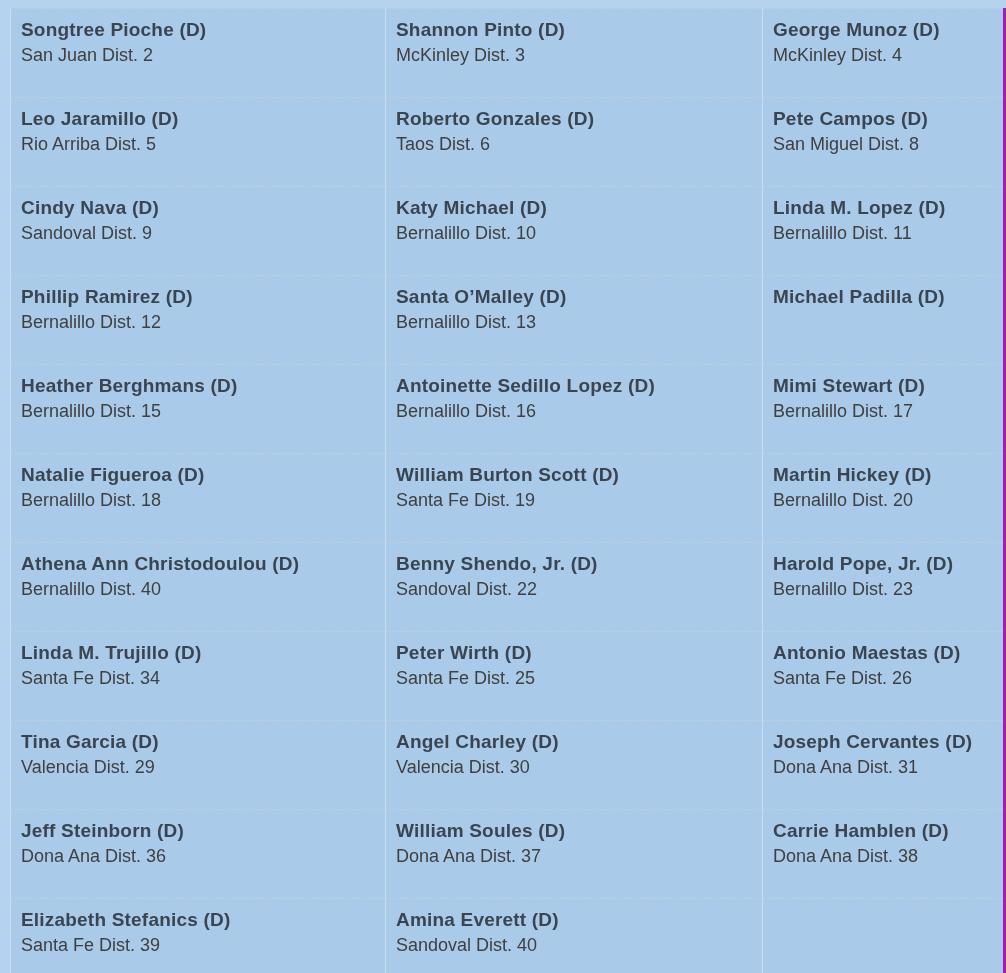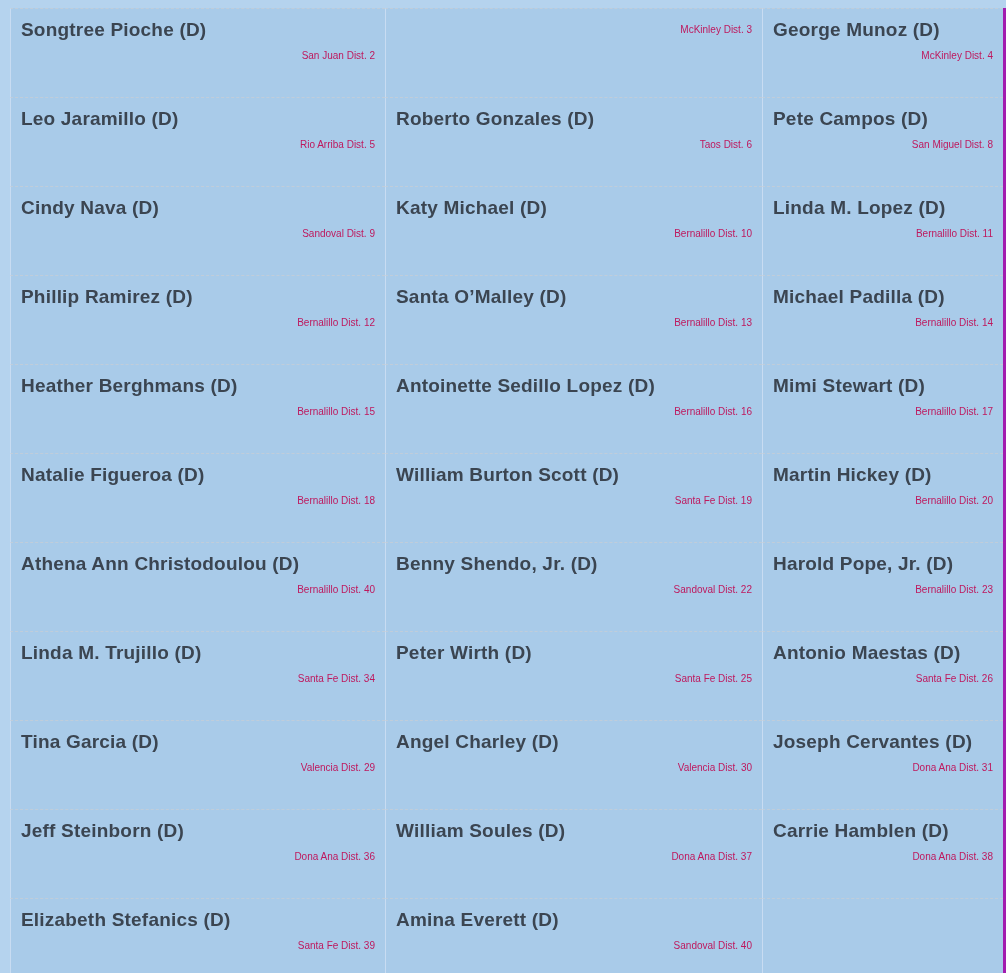--- a/index.html
+++ b/index.html
@@ -36,38 +36,38 @@
   }
   .member-name {
     font-size: 19px;
     font-weight: bold;
     line-height: 26px;
     color: #3b4551;
     letter-spacing: 0.2px;
     white-space: nowrap;
   }
   .member-district {
-    font-size: 10px;
+    font-size: 18px;
     line-height: 21px;
     margin-top: 2px;
-    color: #be185d;
+    color: #404040;
     white-space: nowrap;
-    text-align: right;
   }
 </style>
 </head>
 <body>
 
 <div class="members-grid">
   <div class="member-card">
     <div class="member-name">Songtree Pioche (D)</div>
     <div class="member-district">San Juan Dist. 2</div>
   </div>
 
   <div class="member-card">
+    <div class="member-name">Shannon Pinto (D)</div>
     <div class="member-district">McKinley Dist. 3</div>
   </div>
 
   <div class="member-card">
     <div class="member-name">George Munoz (D)</div>
     <div class="member-district">McKinley Dist. 4</div>
   </div>
 
   <div class="member-card">
     <div class="member-name">Leo Jaramillo (D)</div>
@@ -104,21 +104,20 @@
     <div class="member-district">Bernalillo Dist. 12</div>
   </div>
 
   <div class="member-card">
     <div class="member-name">Santa O’Malley (D)</div>
     <div class="member-district">Bernalillo Dist. 13</div>
   </div>
 
   <div class="member-card">
     <div class="member-name">Michael Padilla (D)</div>
-    <div class="member-district">Bernalillo Dist. 14</div>
   </div>
 
   <div class="member-card">
     <div class="member-name">Heather Berghmans (D)</div>
     <div class="member-district">Bernalillo Dist. 15</div>
   </div>
 
   <div class="member-card">
     <div class="member-name">Antoinette Sedillo Lopez (D)</div>
     <div class="member-district">Bernalillo Dist. 16</div>

